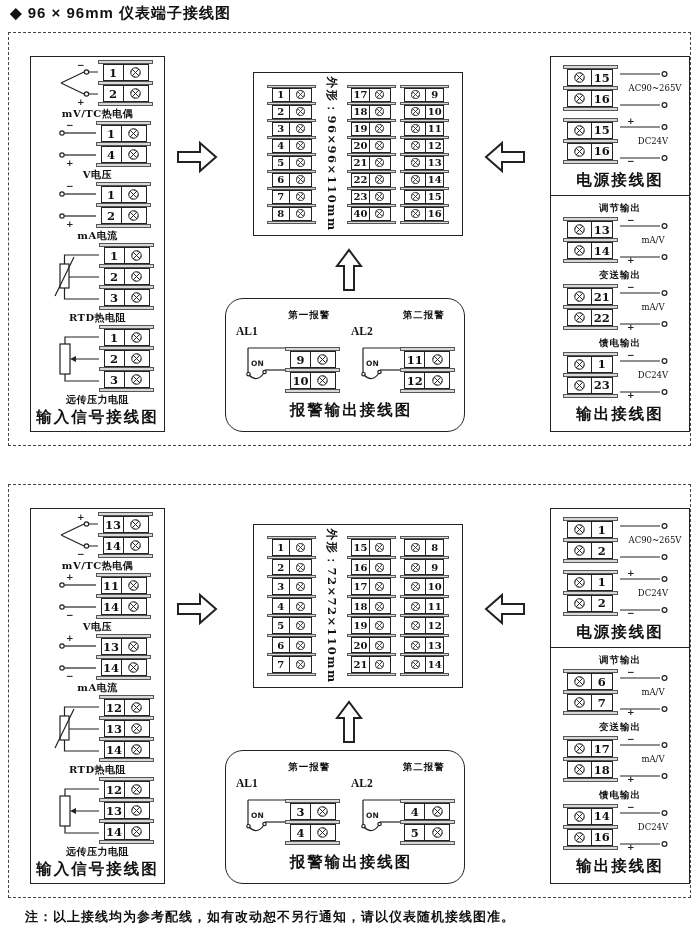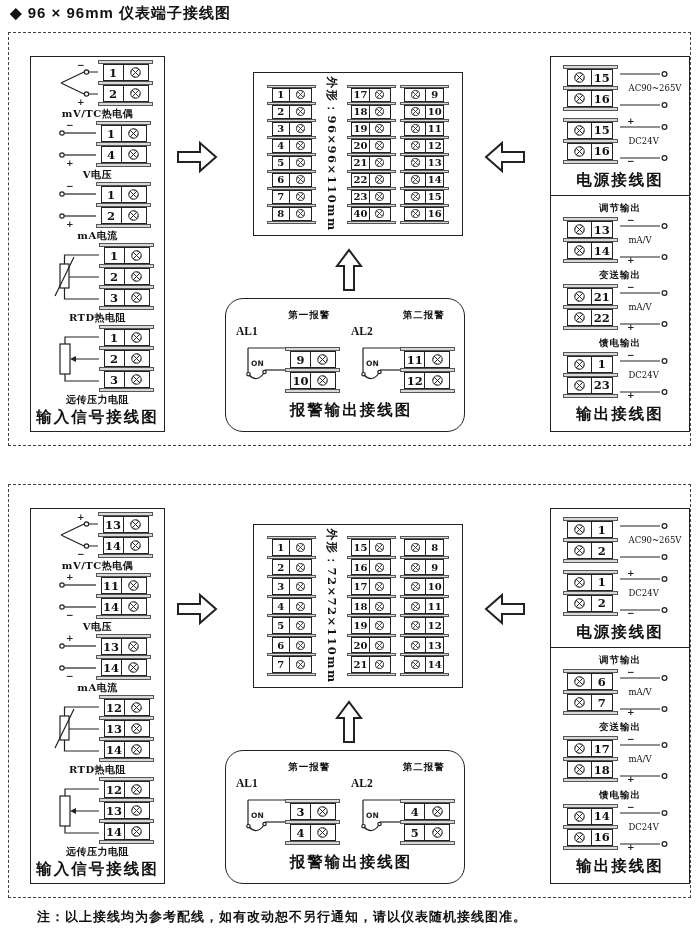--- a/index.html
+++ b/index.html
@@ -50,28 +50,28 @@
   .abwrap{margin-top:14px;display:inline-block;}
   .alabel{position:absolute;left:12px;right:0;bottom:10px;}
   
   .power-area{position:absolute;left:0;right:0;top:0;height:138px;
               display:flex;flex-direction:column;justify-content:space-evenly;align-items:center;padding:2px 0;}
   .divider{position:absolute;left:0;right:0;top:138px;border-top:1.4px solid #222;}
   .output-area{position:absolute;left:0;right:0;top:139px;bottom:0;
                display:flex;flex-direction:column;justify-content:space-evenly;align-items:center;}
   .pgroup{display:flex;align-items:center;}
   .leads{display:flex;flex-direction:column;justify-content:space-between;height:46px;margin-left:2px;width:58px;}
-  .supply{font:8.5px "DejaVu Serif",serif;padding-left:9px;white-space:nowrap;}
+  .supply{font:8.5px "DejaVu Serif",serif;padding-left:9px;white-space:nowrap;text-align:center;}
   .ogroup{display:flex;flex-direction:column;align-items:center;}
   .ogh{font:bold 9.5px "DejaVu Serif",serif;letter-spacing:1px;margin-bottom:2px;text-align:center;}
   
   svg text{font:bold 9px "DejaVu Sans",sans-serif;fill:#222;}
   svg text.altag{font:bold 11.5px "Liberation Serif",serif;fill:#111;}
   svg text.on{font:bold 7.5px "DejaVu Sans",sans-serif;}
-  .note{position:absolute;left:37px;top:908px;font:bold 13px "DejaVu Serif",serif;
+  .note{position:absolute;left:25px;top:908px;font:bold 13px "DejaVu Serif",serif;
         letter-spacing:1px;white-space:nowrap;text-align:right;}
 </style>
 </head>
 <body>
 
 <div class="page">
 
   <div class="section" style="top:0">
     <div class="sec-title">◆ 96 × 96mm 仪表端子接线图</div>
     <div class="dashbox"></div>

